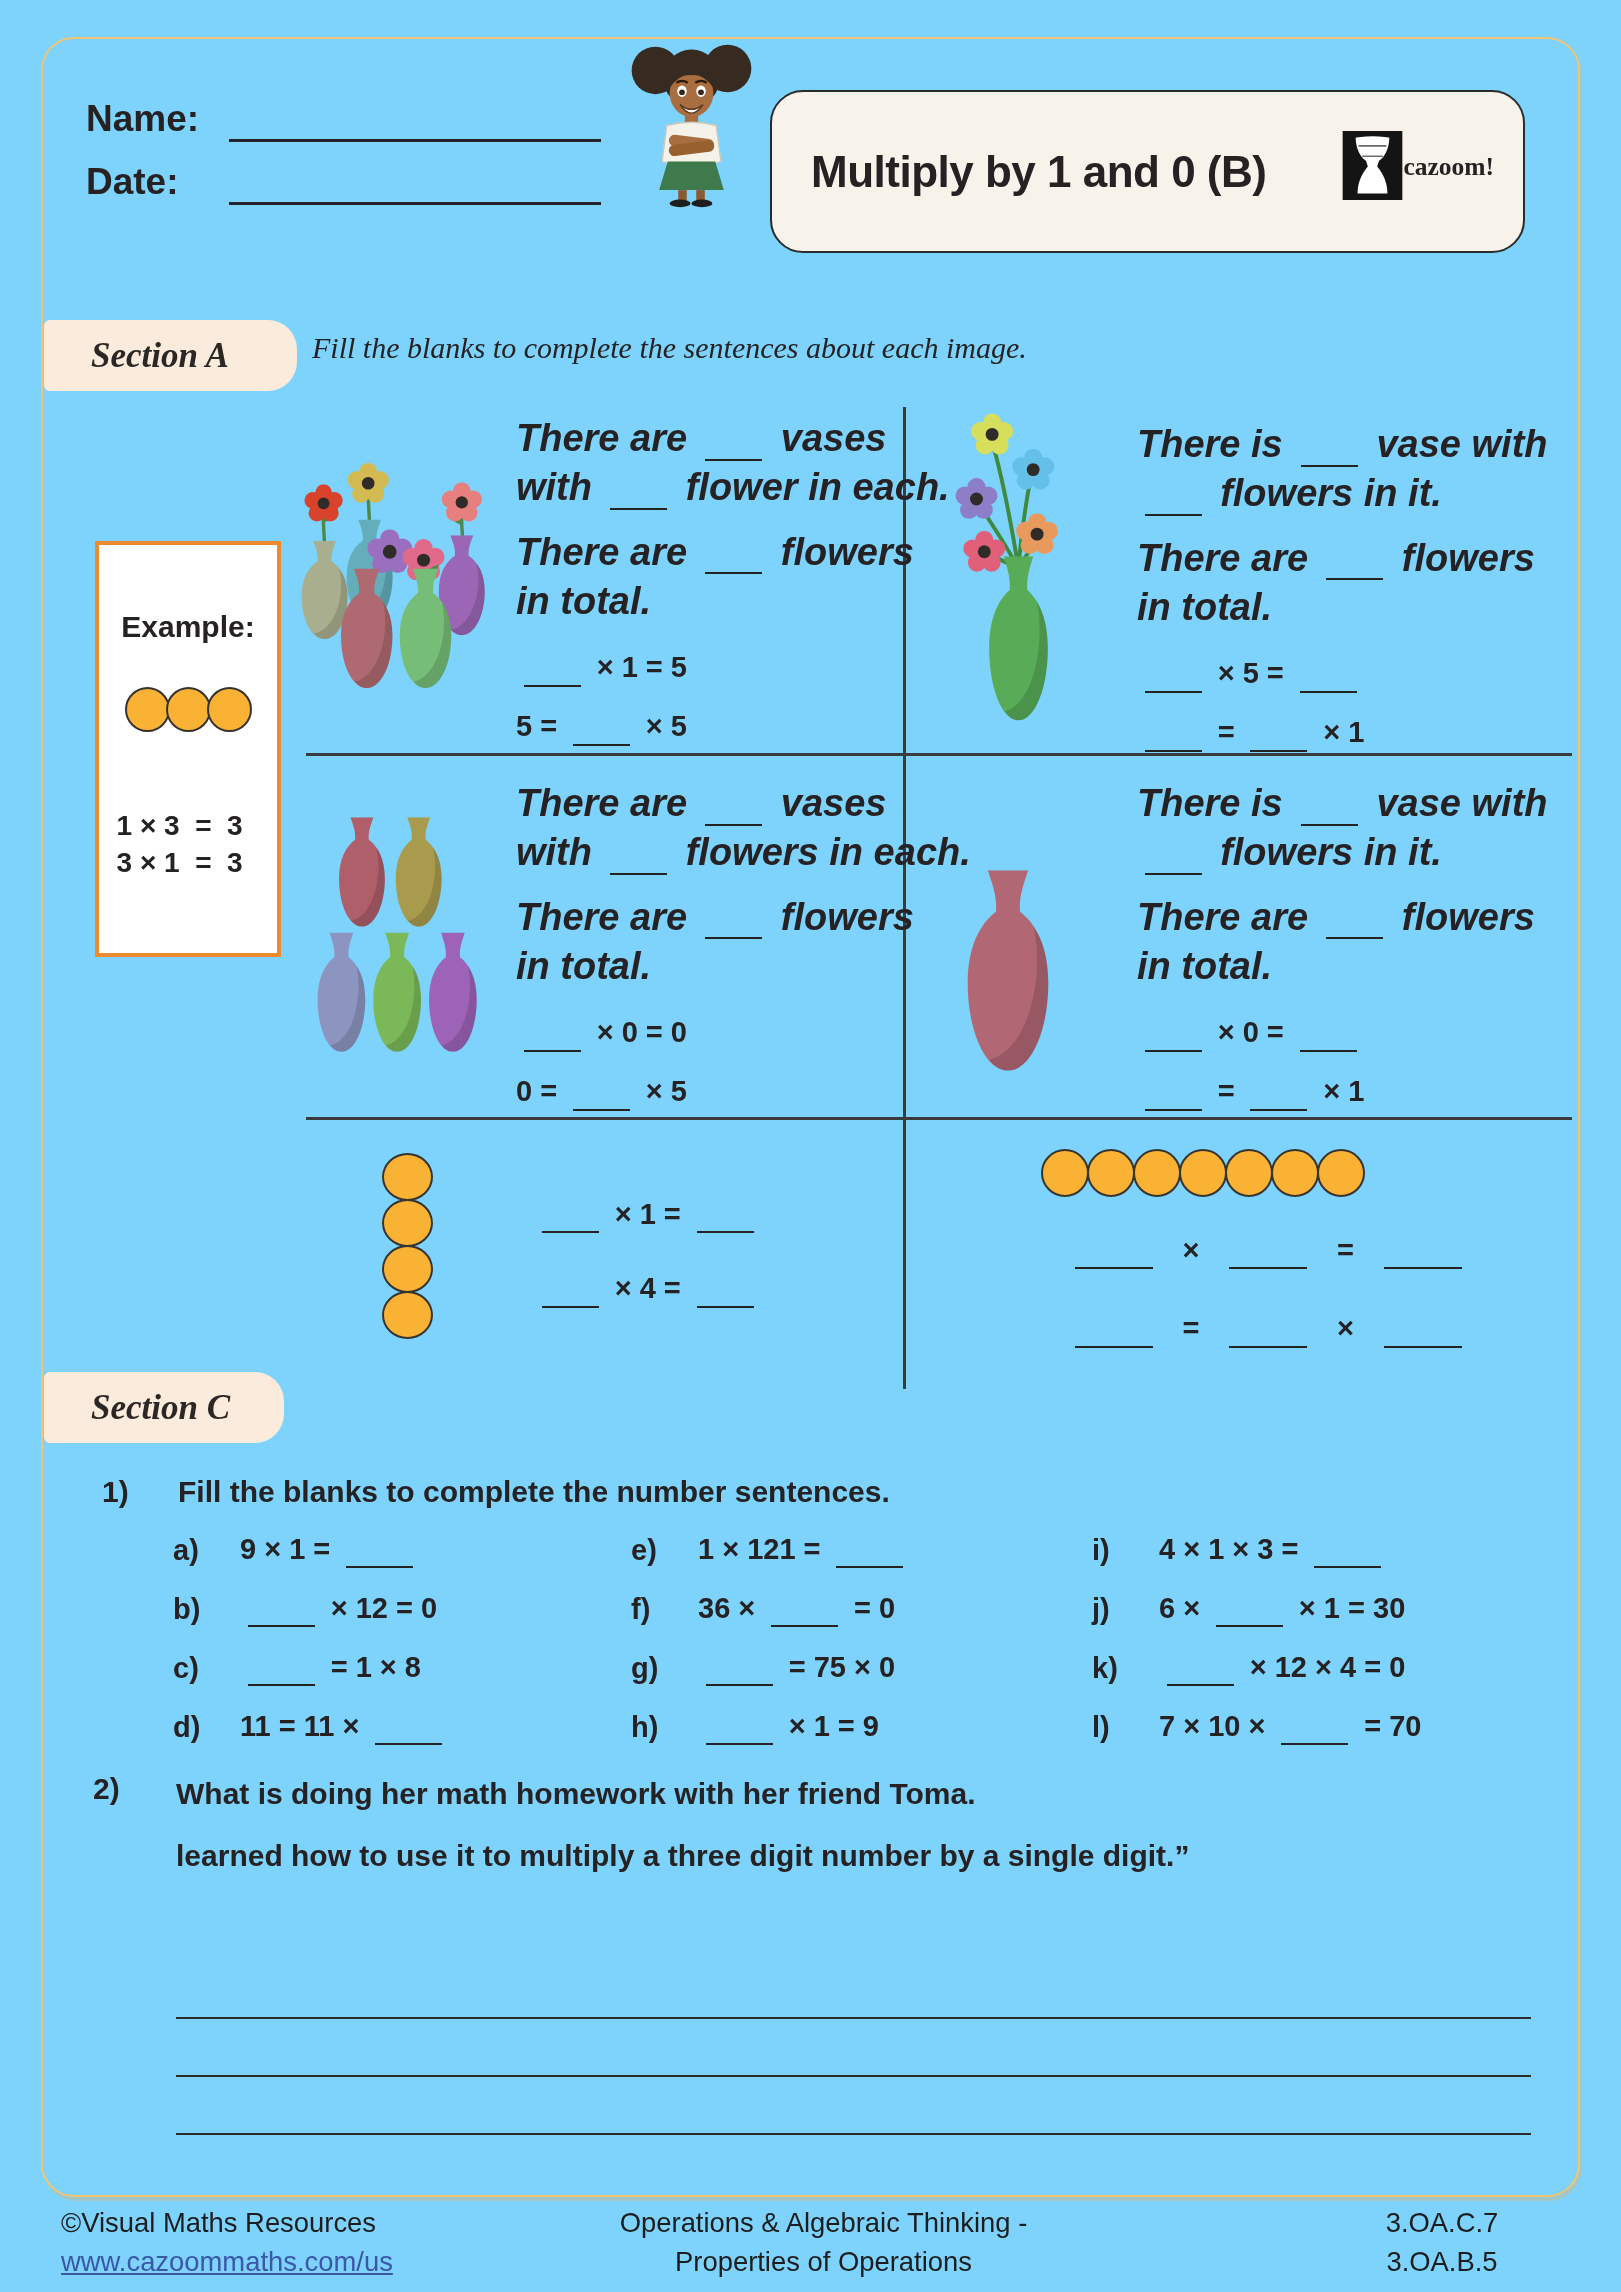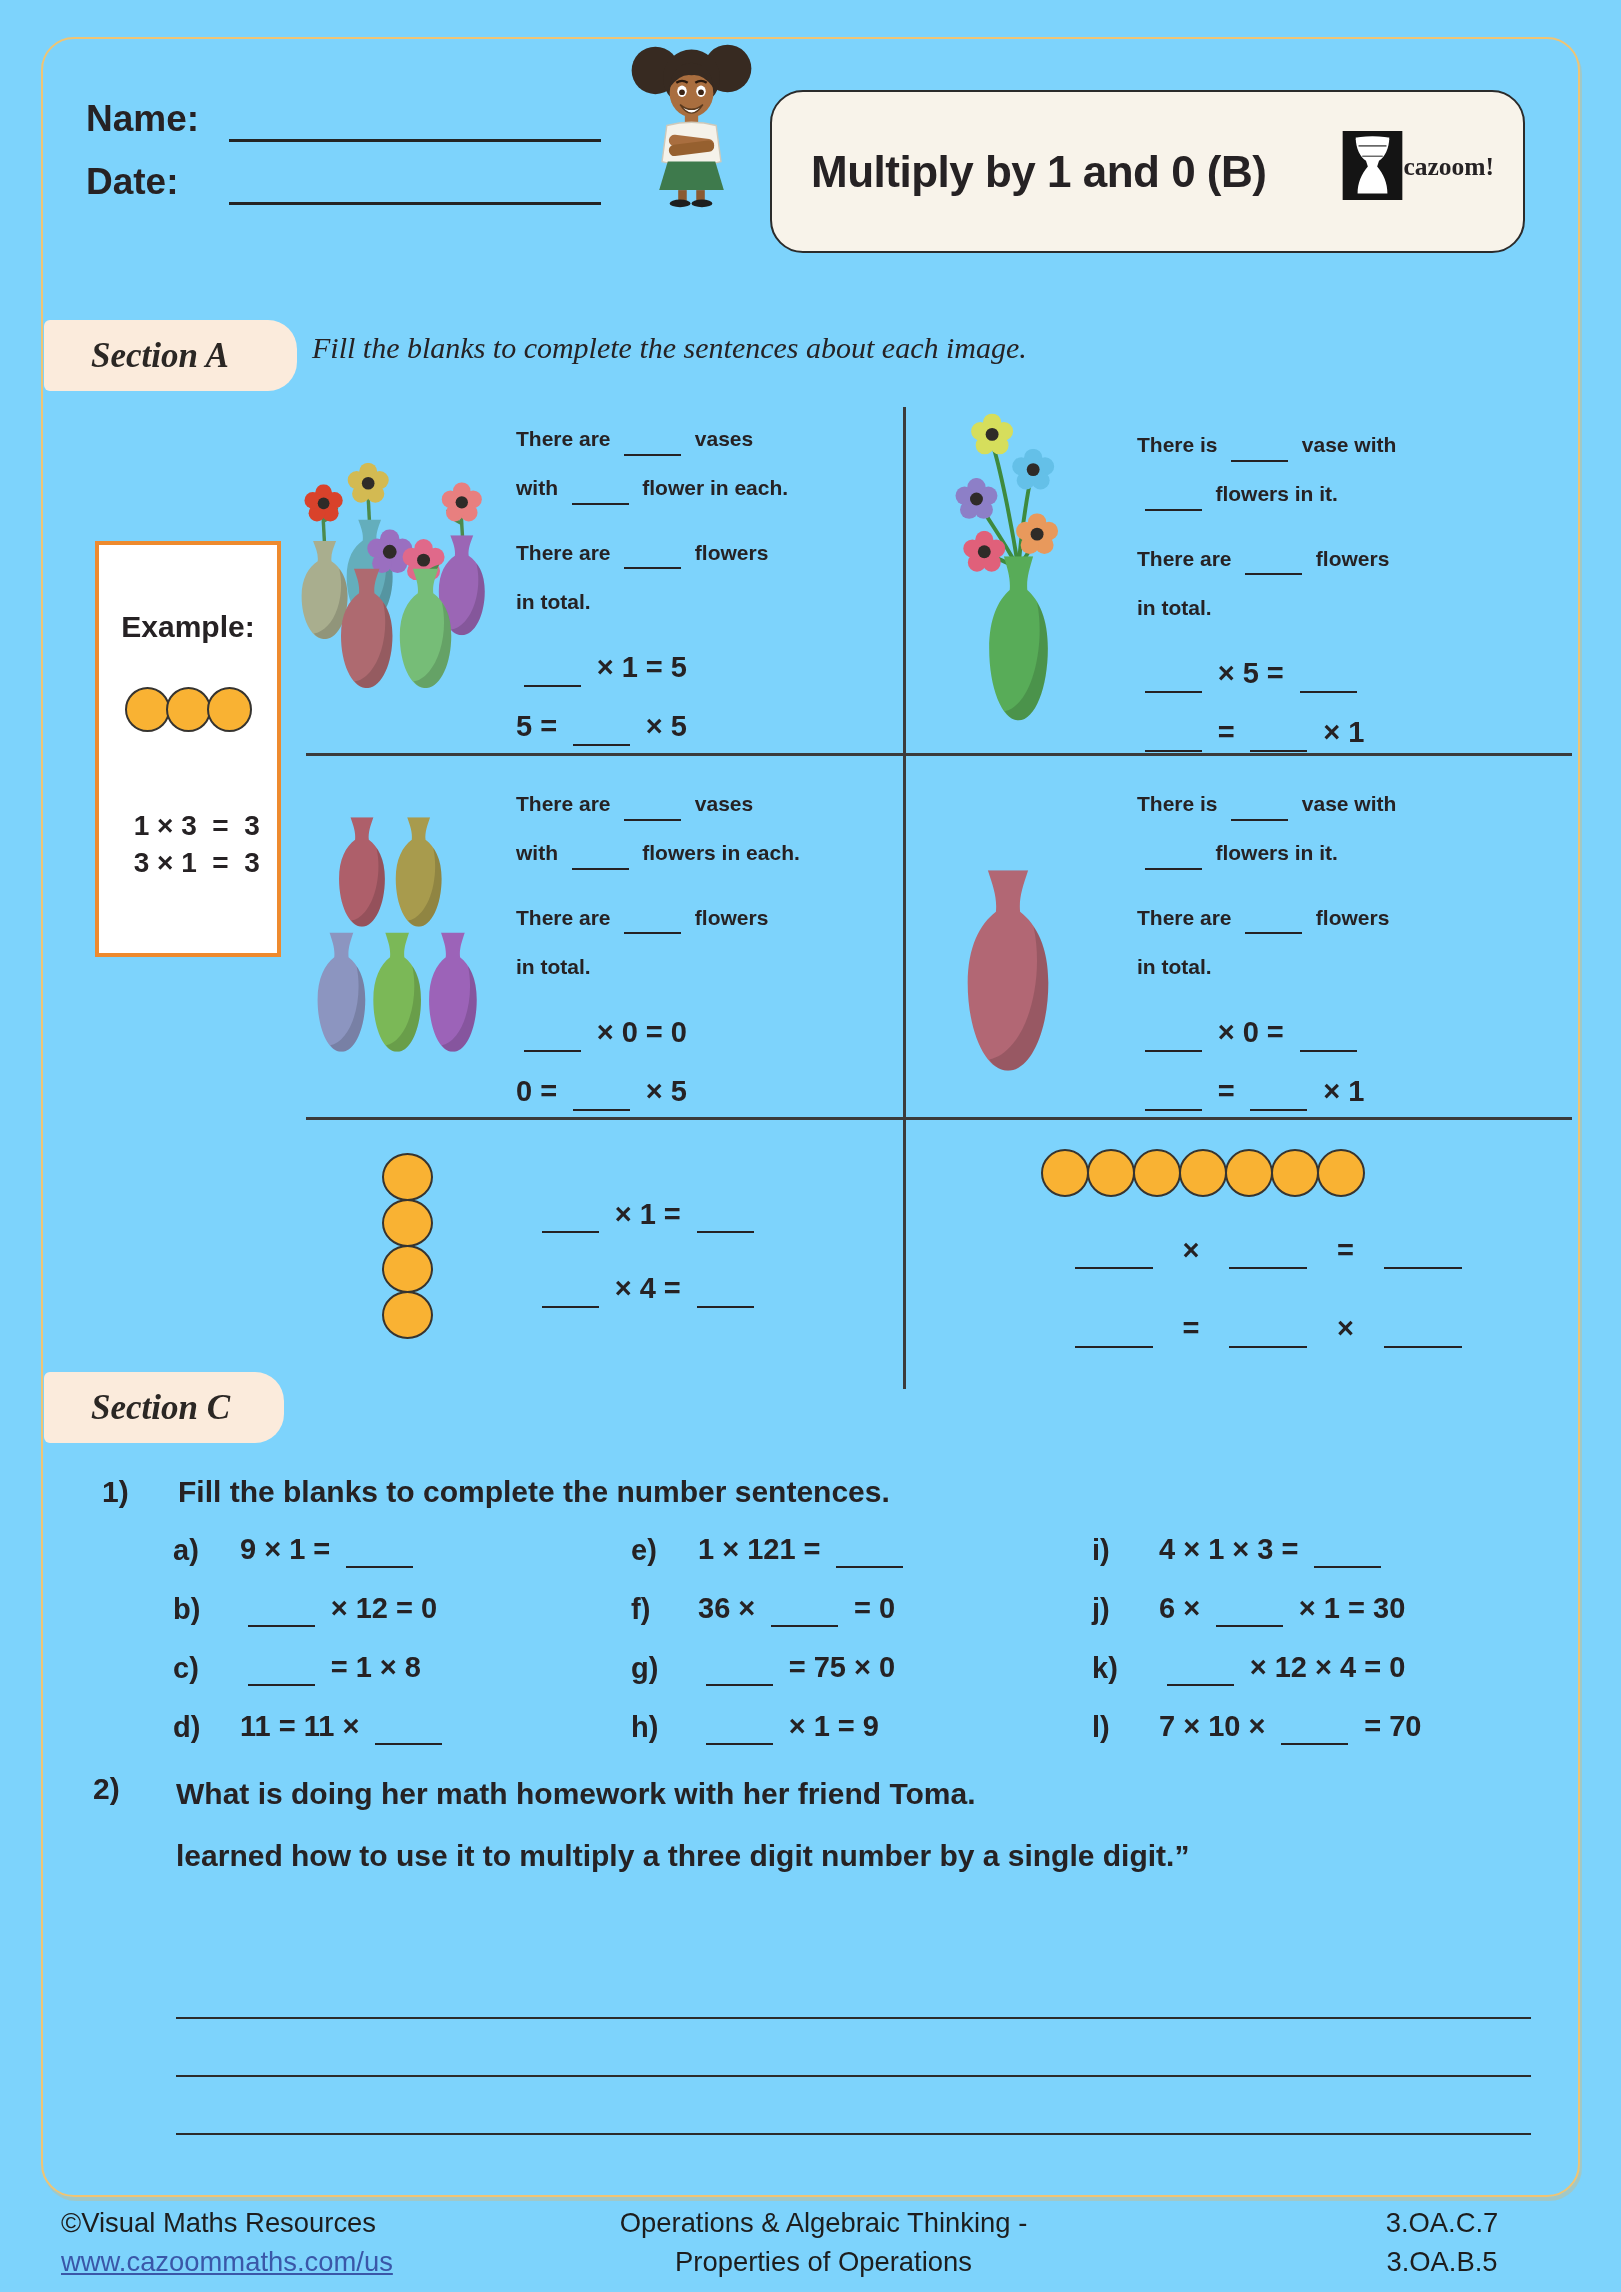--- a/index.html
+++ b/index.html
@@ -27,30 +27,30 @@
         display:flex;align-items:center;padding-left:47px;box-sizing:border-box;}
   .pill-text{font-family:"Liberation Serif",serif;font-style:italic;font-weight:bold;font-size:35px;color:#2b2724;}
   .instruction{font-family:"Liberation Serif",serif;font-style:italic;font-size:30px;line-height:71px;white-space:nowrap;}
 
   
   .example-box{left:95px;top:541px;width:186px;height:416px;border:4.9px solid var(--example-border,#EE8A2E);
                box-sizing:border-box;background:#fff;text-align:center;}
   .example-label{font-size:30px;font-weight:bold;margin-top:65px;}
   .ex-counters{margin-top:43px;white-space:nowrap;}
   .ex-counters .counter{width:45px;height:45px;margin:0 -2px;}
-  .example-eqs{margin-top:71px;text-align:center;padding-left:17.6px;font-size:28px;font-weight:bold;
+  .example-eqs{margin-top:71px;text-align:left;padding-left:17.6px;font-size:28px;font-weight:bold;
                line-height:37px;white-space:pre;}
 
   
   .vdiv{left:903px;top:407px;width:2.5px;height:982px;background:#3b3b3b;}
   .hdiv{height:2.5px;background:#3b3b3b;left:306px;width:1266px;}
 
   
   .qtext{white-space:nowrap;}
-  .sent{font-size:21px;font-weight:bold;line-height:49px;}
+  .sent{font-size:38px;font-weight:bold;line-height:49px;font-style:italic;}
   .gap{margin-top:15.7px;}
   .eqline{font-size:29px;font-weight:bold;line-height:53px;margin-top:15.7px;white-space:pre;}
   .blank{display:inline-block;width:57px;height:19.6px;border-bottom:2.9px solid #262224;
          vertical-align:-9.8px;margin:0 7.8px;}
   .eq-wide .blank{width:78px;margin:0 13.7px;}
 
   
   .counter{display:inline-block;background:var(--counter-fill,#F9B233);border:2.9px solid #363430;
            border-radius:50%;box-sizing:border-box;}
   .v-counters .counter{display:block;width:51px;height:48px;margin-bottom:-2px;}

